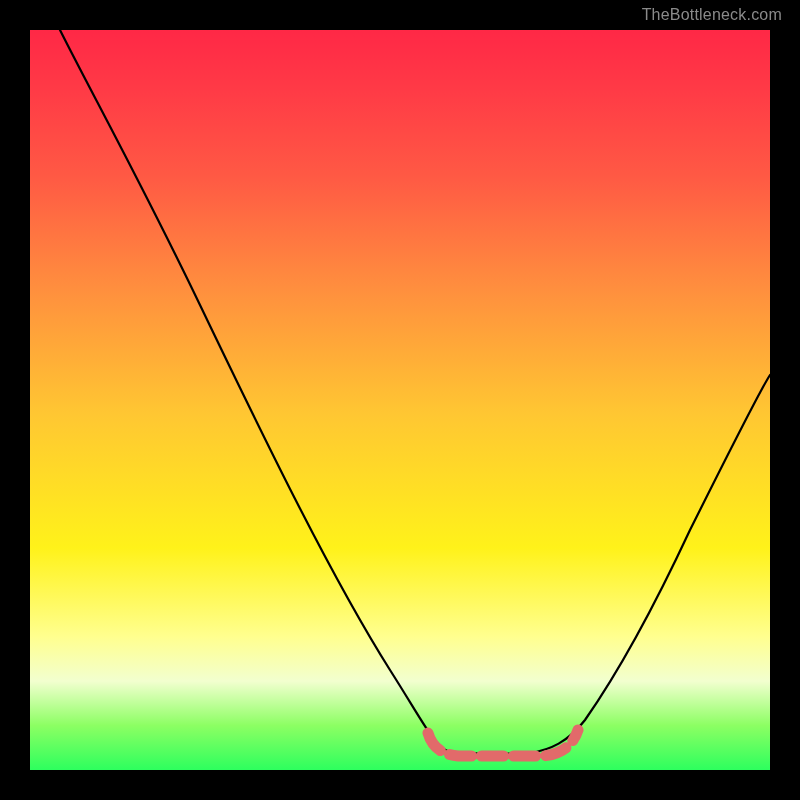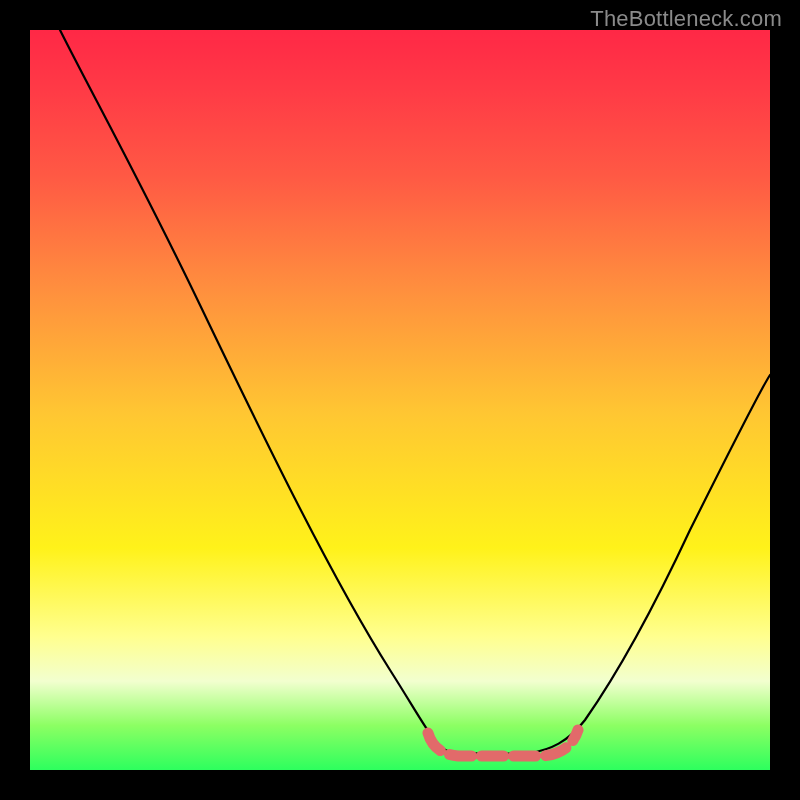--- a/index.html
+++ b/index.html
@@ -17,21 +17,21 @@
     left: 0;
     width: 800px;
     height: 800px;
     background: #000;
   }
   .watermark {
     position: absolute;
     top: 6px;
     right: 18px;
     color: #8a8a8a;
-    font-size: 22px;
+    font-size: 16px;
     font-weight: 400;
     letter-spacing: 0.2px;
     z-index: 5;
   }
   .plot {
     position: absolute;
     left: 30px;
     top: 30px;
     width: 740px;
     height: 740px;

